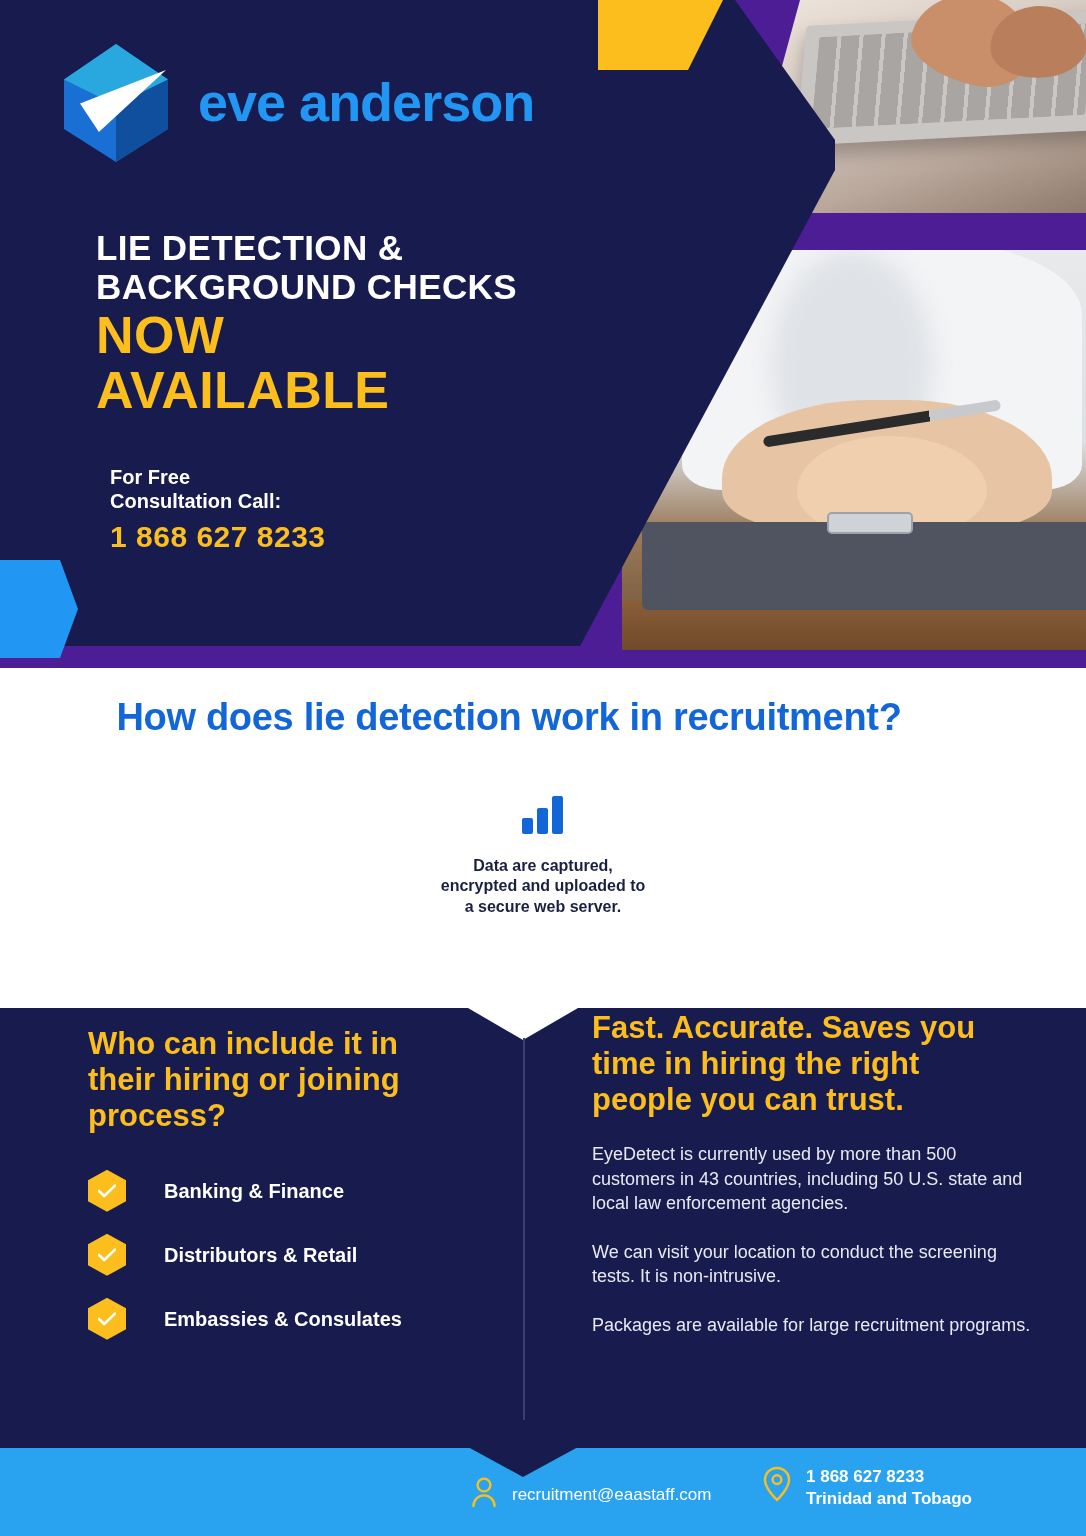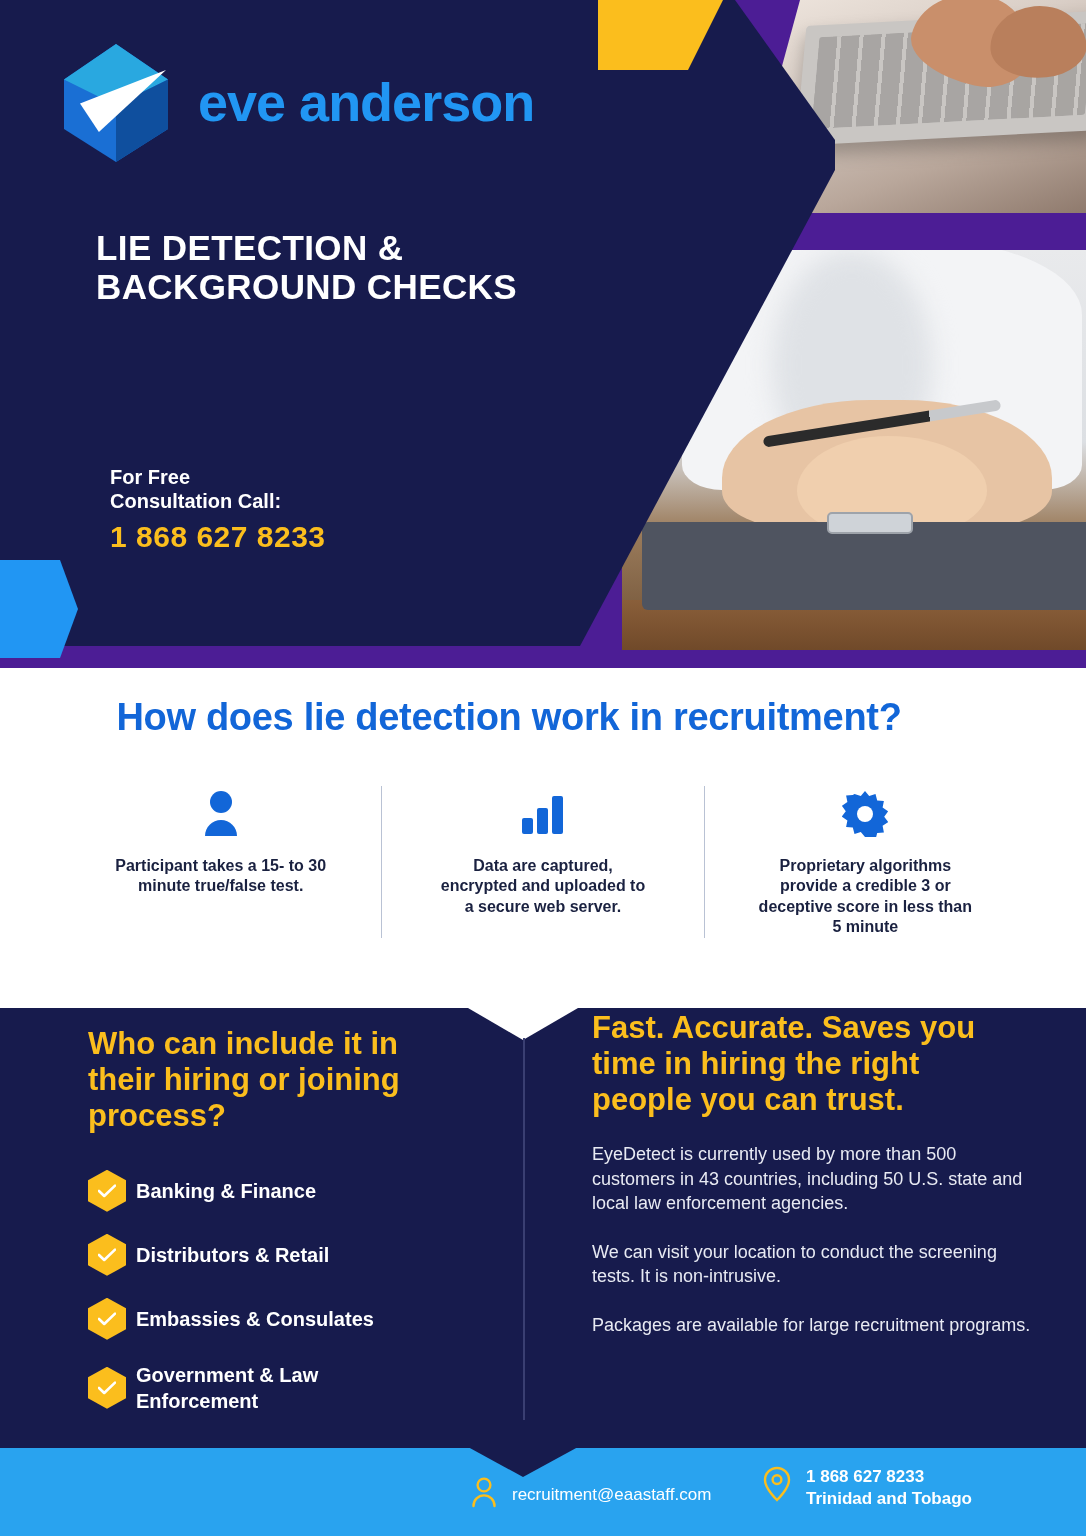--- a/index.html
+++ b/index.html
@@ -253,21 +253,21 @@
     width: 2px; height: 382px;
     background: #3a3f72;
   }
   .col-left { position: absolute; top: 18px; left: 88px; width: 420px; }
   .col-right { position: absolute; top: 2px; left: 592px; width: 440px; }
   .head-yellow {
     color: #fbbe1d; font-size: 31px; font-weight: 800; line-height: 1.16;
   }
   .check-list { margin-top: 36px; }
   .check-item {
-    display: flex; align-items: center; gap: 10px;
+    display: flex; align-items: center; gap: 38px;
     margin-bottom: 22px;
   }
   .hexcheck {
     width: 38px; height: 42px; flex: 0 0 38px;
     background: #fbbe1d;
     clip-path: polygon(50% 0, 100% 25%, 100% 75%, 50% 100%, 0 75%, 0 25%);
     display: flex; align-items: center; justify-content: center;
   }
   .hexcheck svg { display: block; }
   .check-label {
@@ -337,65 +337,45 @@
           <div class="lm-c"></div>
           <div class="lm-d"></div>
       </div>
       <div class="logo-text">
         <div class="logo-title">eve anderson</div>
       </div>
     </div>
 
     <div class="head-line1" style="white-space:pre-line;">LIE DETECTION &amp;
 BACKGROUND CHECKS</div>
+    <div class="head-now" style="white-space:pre-line;">NOW
+AVAILABLE</div>
     <div class="cta-label" style="white-space:pre-line;">For Free
 Consultation Call:</div>
     <div class="cta-phone">1 868 627 8233</div>
   </section>
 
   <section class="how">
     <div class="how-title">How does lie detection work in recruitment?</div>
     <div class="steps">
 
-      <div class="step">
-        <div class="step-icon">
-          <svg width="40" height="48" viewBox="0 0 40 48" aria-hidden="true">
-            <circle cx="20" cy="12" r="11" fill="#1266d8"></circle>
-            <path d="M4 46c0-9 7.2-16 16-16s16 7 16 16z" fill="#1266d8"></path>
-          </svg>
-        </div>
-        <div class="step-text" style="white-space:pre-line;">Participant takes a 15- to 30
-minute true/false test.</div>
-      </div>
 
       <div class="step">
         <div class="step-icon">
           <svg width="46" height="40" viewBox="0 0 46 40" aria-hidden="true">
             <rect x="2" y="24" width="11" height="16" rx="2" fill="#1266d8"></rect>
             <rect x="17" y="14" width="11" height="26" rx="2" fill="#1266d8"></rect>
             <rect x="32" y="2" width="11" height="38" rx="2" fill="#1266d8"></rect>
           </svg>
         </div>
         <div class="step-text" style="white-space:pre-line;">Data are captured,
 encrypted and uploaded to
 a secure web server.</div>
       </div>
 
-      <div class="step">
-        <div class="step-icon">
-          <svg width="46" height="46" viewBox="0 0 46 46" aria-hidden="true">
-            <path fill="#1266d8" d="M23 0l4.2 5.1 6.3-2.2 1.7 6.5 6.7.6-1.3 6.6 5.6 3.7-4 5.4 4 5.4-5.6 3.7 1.3 6.6-6.7.6-1.7 6.5-6.3-2.2L23 46l-4.2-5.1-6.3 2.2-1.7-6.5-6.7-.6 1.3-6.6L-0.2 25.6l4-5.4-4-5.4 5.6-3.7L4.1 4.5l6.7-.6L12.5 2.9l6.3 2.2z"></path>
-            <circle cx="23" cy="23" r="8" fill="#ffffff"></circle>
-          </svg>
-        </div>
-        <div class="step-text" style="white-space:pre-line;">Proprietary algorithms
-provide a credible 3 or
-deceptive score in less than
-5 minute</div>
-      </div>
 
     </div>
   </section>
 
   <section class="lower">
     <div class="lower-notch"></div>
     <div class="lower-divider"></div>
 
     <div class="col-left">
       <div class="head-yellow" style="white-space:pre-line;">Who can include it in
@@ -419,29 +399,20 @@
           <span class="check-label" style="white-space:pre-line;">Distributors &amp; Retail</span>
         </div>
         <div class="check-item">
           <span class="hexcheck">
             <svg width="18" height="14" viewBox="0 0 18 14" aria-hidden="true">
                 <path d="M1 7l5.2 5L17 1.6" fill="none" stroke="#ffffff" stroke-width="2.6" stroke-linecap="round" stroke-linejoin="round"></path>
               </svg>
           </span>
           <span class="check-label" style="white-space:pre-line;">Embassies &amp; Consulates</span>
         </div>
-        <div class="check-item">
-          <span class="hexcheck">
-            <svg width="18" height="14" viewBox="0 0 18 14" aria-hidden="true">
-                <path d="M1 7l5.2 5L17 1.6" fill="none" stroke="#ffffff" stroke-width="2.6" stroke-linecap="round" stroke-linejoin="round"></path>
-              </svg>
-          </span>
-          <span class="check-label" style="white-space:pre-line;">Government &amp; Law
-Enforcement</span>
-        </div>
       </div>
     </div>
 
     <div class="col-right">
       <div class="head-yellow" style="white-space:pre-line;">Fast. Accurate. Saves you
 time in hiring the right
 people you can trust.</div>
       <p class="para">EyeDetect is currently used by more than 500 customers in 43 countries, including 50 U.S. state and local law enforcement agencies.</p>
       <p class="para">We can visit your location to conduct the screening tests. It is non-intrusive.</p>
       <p class="para">Packages are available for large recruitment programs.</p>

